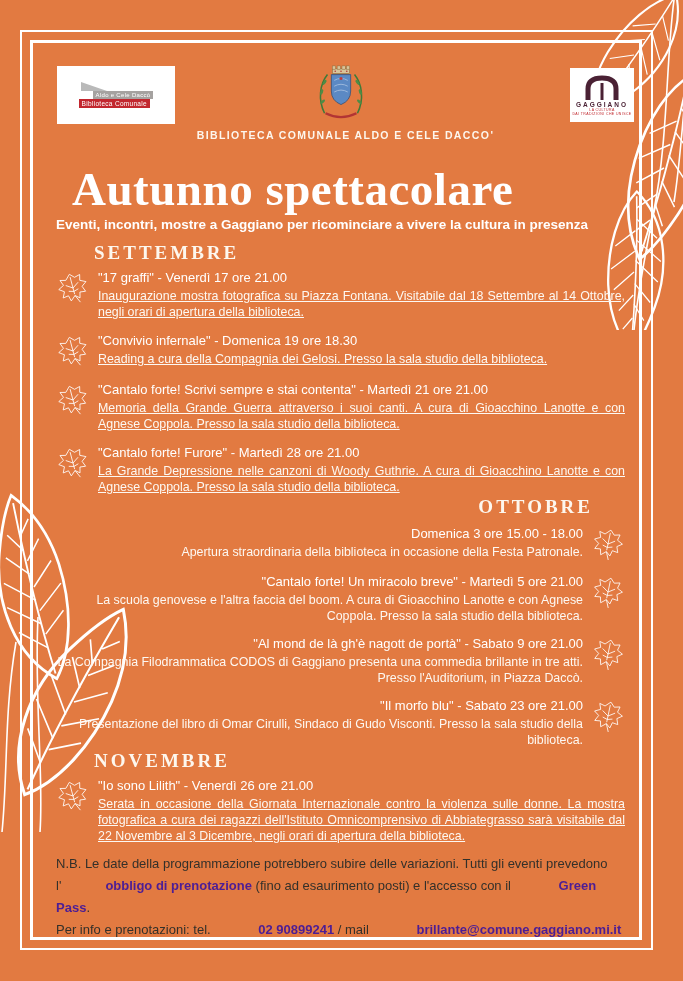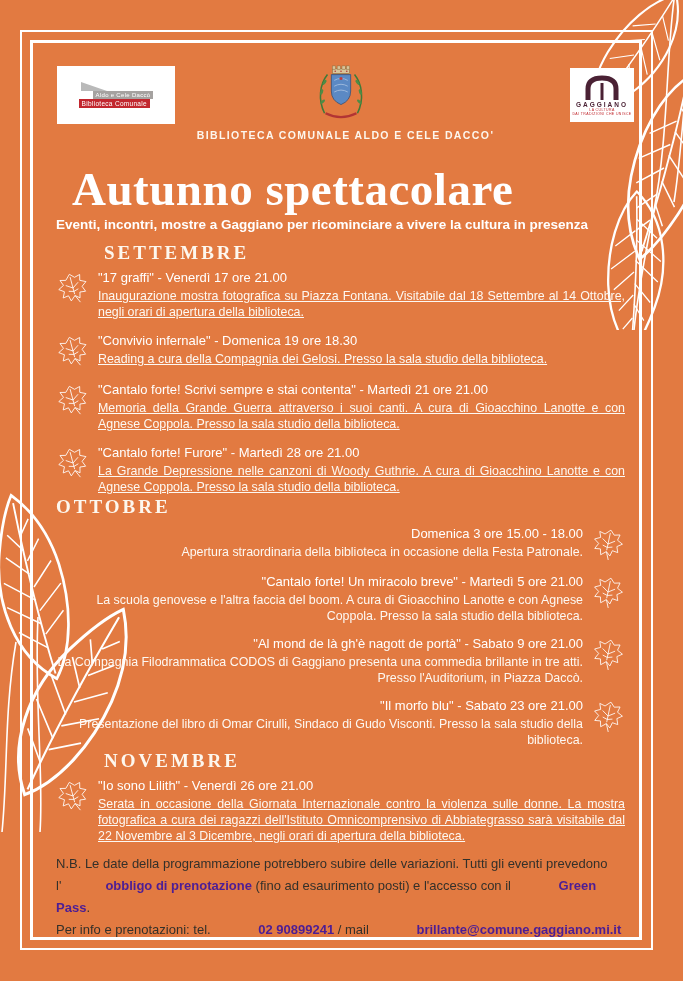--- a/index.html
+++ b/index.html
@@ -34,22 +34,22 @@
     font-family:"Liberation Serif", serif;font-weight:bold;font-size:47px;letter-spacing:.5px;}
   .poster-subtitle{position:absolute;left:56px;top:217px;color:#ffffff;font-size:13.5px;font-weight:bold;z-index:3;}
   
   .content{position:absolute;left:56px;right:58px;top:0;bottom:0;z-index:3;color:#ffffff;}
   .section{position:absolute;left:0;right:0;}
   .sec-settembre{top:243px;}
   .sec-ottobre{top:497px;}
   .sec-novembre{top:751px;}
   .month-header{font-family:"Liberation Serif", serif;font-weight:bold;font-size:19px;line-height:20px;
     letter-spacing:3px;margin-bottom:6px;color:#fdf7ee;}
-  .month-left{margin-left:48px;}
-  .month-right{text-align:left;margin-right:32px;margin-bottom:8px;}
+  .month-left{margin-left:38px;}
+  .month-right{text-align:right;margin-right:32px;margin-bottom:8px;}
   .event{display:flex;align-items:flex-start;margin-bottom:12px;}
   .event-right{margin-bottom:11px;}
   .leaf-cell{flex:0 0 34px;margin-top:1px;}
   .leaf-cell-left{margin-right:8px;}
   .leaf-cell-right{margin-left:8px;}
   .event-text{flex:1;min-width:0;}
   .event-title{font-size:13px;line-height:17px;margin-bottom:2px;color:#ffffff;}
   .event-desc{font-size:12.4px;line-height:16px;color:#fdf8f2;}
   .al-left .event-desc{text-align:justify;text-decoration:underline;}
   .al-right .event-title,.al-right .event-desc{text-align:right;}

